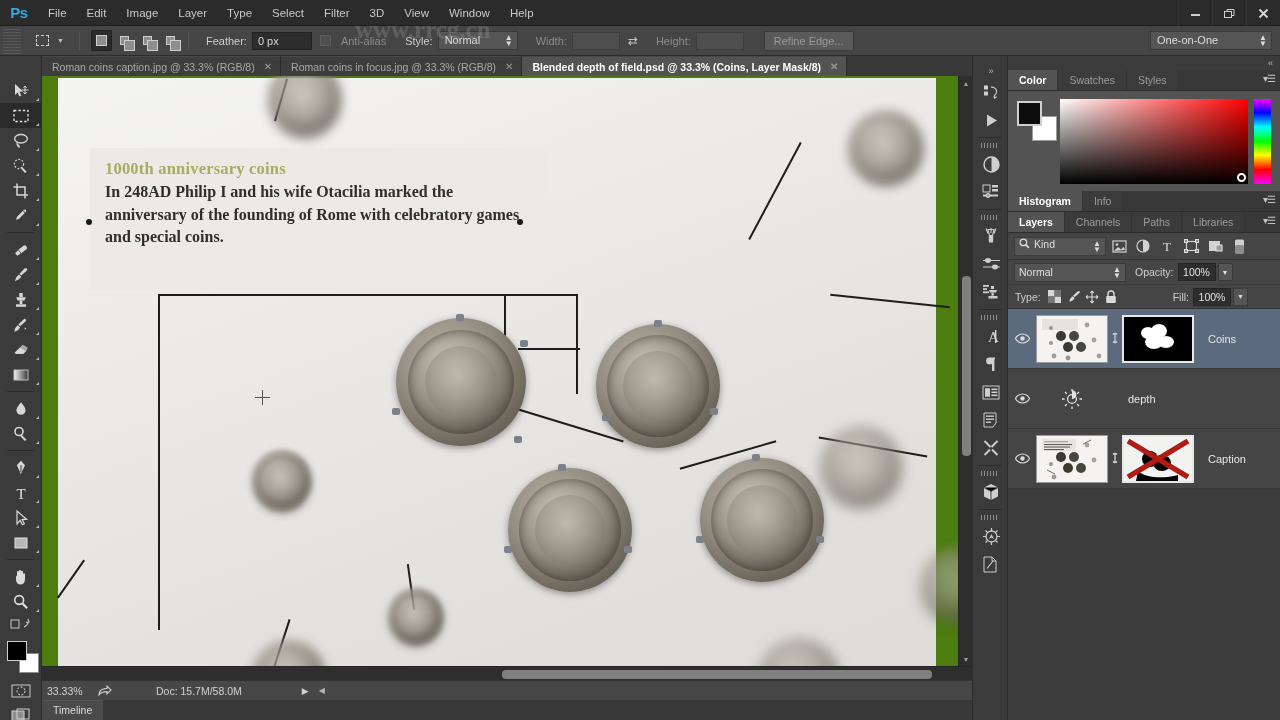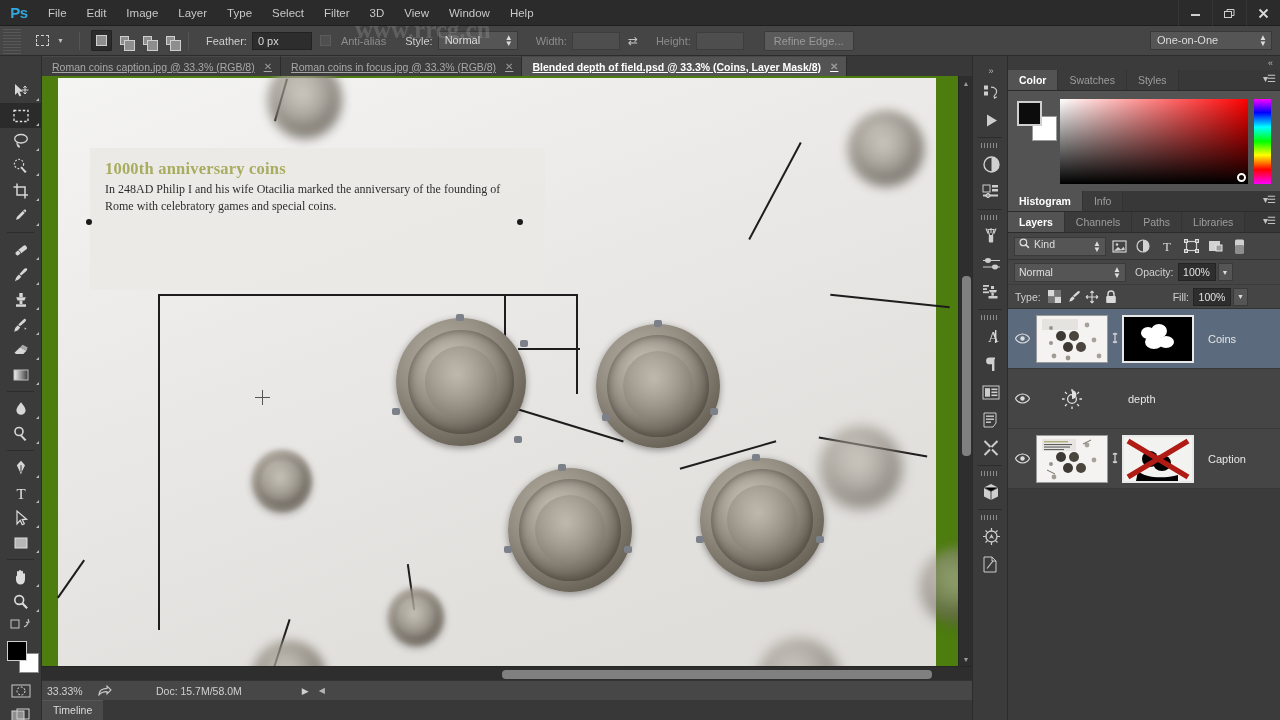--- a/index.html
+++ b/index.html
@@ -48,21 +48,21 @@
   .ob-btn { height:20px; background:#5a5a5a; border:1px solid #3a3a3a; border-radius:2px;
     color:#cfcfcf; font-size:11px; line-height:18px; padding:0 9px; }
   .swap-glyph { margin:0 8px; color:#c4c4c4; font-size:12px; }
   .ob-right { position:absolute; right:8px; top:5px; }
 
   
   .tabbar { position:absolute; left:42px; top:56px; width:1238px; height:20px;
     background:#383838; display:flex; align-items:stretch; }
   .tab { display:flex; align-items:center; padding:0 8px 0 10px; font-size:10.5px;
     color:#a8a8a8; background:#3d3d3d; border-right:1px solid #2b2b2b;
-    border-top:1px solid #484848;text-decoration:underline; }
+    border-top:1px solid #484848; }
   .tab.active { background:#535353; color:#ffffff; font-weight:bold; }
   .tab .x { margin-left:9px; font-size:10px; color:#9a9a9a; }
 
   
   .toolbar { position:absolute; left:0; top:56px; width:42px; height:664px;
     background:#3b3b3b; border-right:1px solid #2c2c2c; padding-top:22px; }
   .tool { width:42px; height:25px; display:flex; align-items:center; justify-content:center;
     position:relative; color:#cfcfcf; }
   .tool.sel { background:#2b2b2b; }
   .tool .tri { position:absolute; right:3px; bottom:2px; width:0;height:0;
@@ -90,22 +90,22 @@
     background:radial-gradient(circle at 42% 36%, rgba(220,215,205,.55), rgba(70,65,56,.25) 70%);
     box-shadow:inset 0 0 10px rgba(50,45,38,.6); }
   .coin .face { position:absolute; inset:22%; border-radius:50%;
     background:radial-gradient(ellipse at 45% 40%, rgba(190,184,172,.85), rgba(90,84,74,.5)); }
   .pin { position:absolute; background:#7b8089; border-radius:2px; }
   .rod { position:absolute; background:#1d1d1d; }
   .caption-box { position:absolute; left:32px; top:70px; width:455px; height:142px;
     background:rgba(234,233,229,.86); }
   .cap-title { font-family:"Liberation Serif", serif; font-weight:bold; font-size:16.5px;
     color:#a8ac5e; padding:11px 0 2px 15px; letter-spacing:.2px;}
-  .cap-body { font-family:"Liberation Serif", serif; font-size:12px; color:#2e2e2e;
-    line-height:1.42; padding:0 14px 0 15px; }
+  .cap-body { font-family:"Liberation Serif", serif; font-size:16px; color:#2e2e2e;
+    line-height:1.42; padding:0 14px 0 15px;font-weight:bold; }
   .cap-dot { position:absolute; width:6px; height:6px; border-radius:50%; background:#1a1a1a; }
   .crosshair { position:absolute; width:15px; height:15px; }
   .crosshair::before,.crosshair::after { content:""; position:absolute; background:#555; }
   .crosshair::before { left:7px; top:0; width:1px; height:15px; }
   .crosshair::after { top:7px; left:0; height:1px; width:15px; }
 
   
   .vscroll { position:absolute; right:0; top:0; width:14px; height:590px; background:#2e2e2e;
     border-left:1px solid #262626;}
   .vthumb { position:absolute; left:3px; top:200px; width:9px; height:180px; background:#808080;

